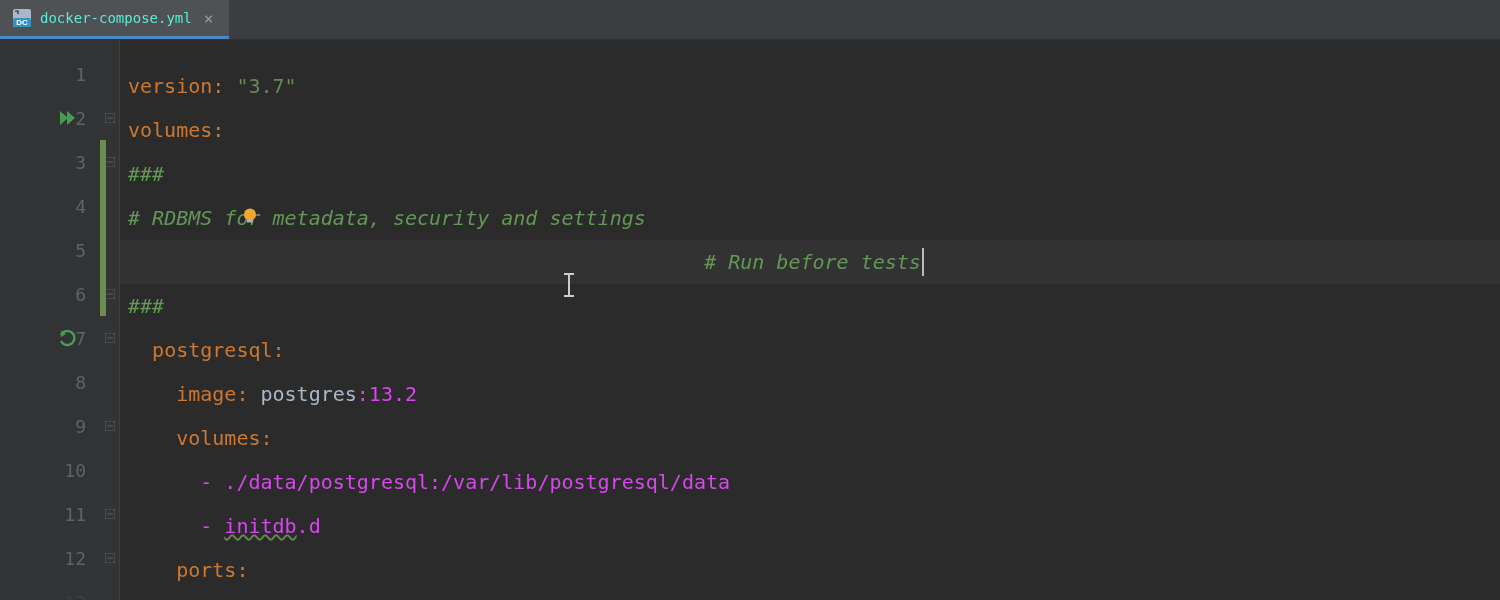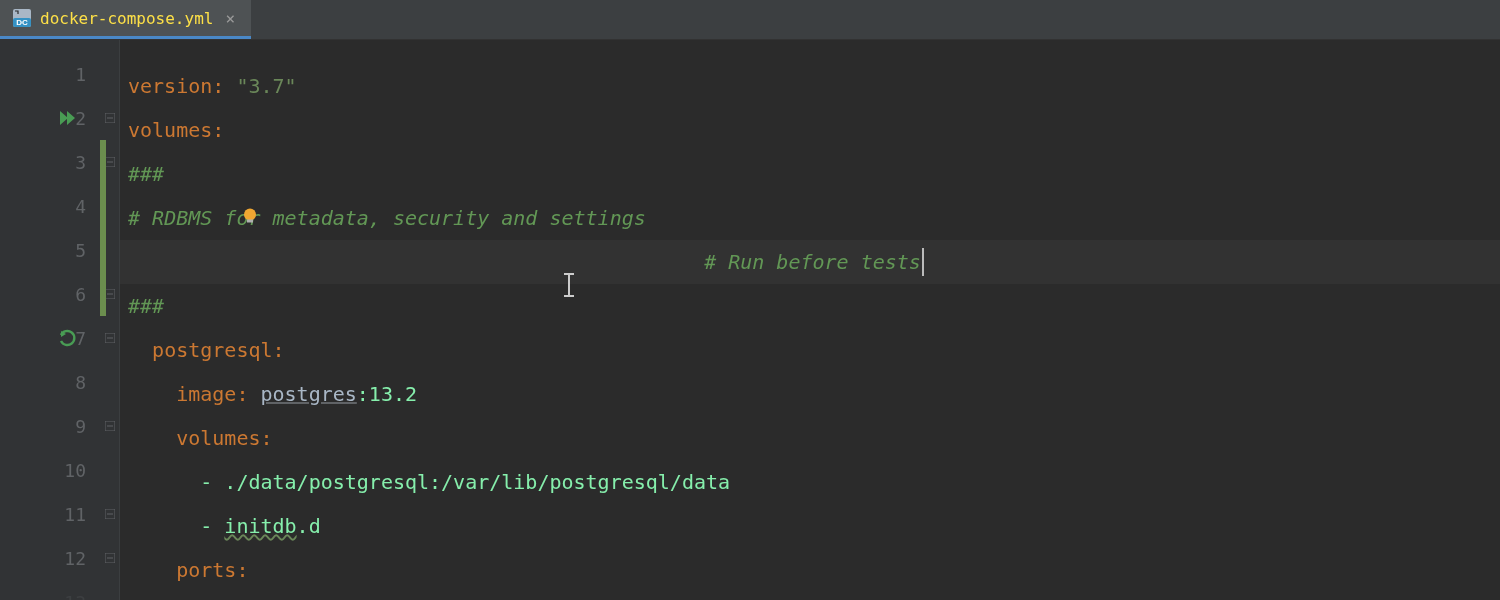--- a/index.html
+++ b/index.html
@@ -25,22 +25,22 @@
     background: #4e5254;
     border-bottom: 3px solid #4a88c7;
     gap: 8px;
     position: relative;
   }
   .tab .file-icon {
     display: flex;
     align-items: center;
   }
   .tab-label {
-    color: #fde047;
-    font-size: 16px;
+    color: #5eead4;
+    font-size: 14px;
   }
   .tab-close {
     color: #999;
     font-size: 16px;
     cursor: pointer;
     padding: 0 4px;
   }
   .editor {
     display: flex;
     height: calc(100% - 40px);
@@ -111,23 +111,23 @@
     white-space: pre;
     position: relative;
   }
   .line.current {
     background: #323232;
     justify-content: center;
   }
   .tok-key { color: #cc7832; }
   .tok-colon { color: #cc7832; }
   .tok-str { color: #6a8759; }
-  .tok-plain { color: #86efac; }
+  .tok-plain { color: #d946ef; }
   .tok-comment-green { color: #629755; font-style: italic; }
-  .tok-link { color: #a9b7c6; text-decoration: underline; text-decoration-color: #606366; }
+  .tok-link { color: #a9b7c6; text-decoration-color: #606366; }
   .squiggle {
     text-decoration: underline;
     text-decoration-style: wavy;
     text-decoration-color: #6a8759;
   }
   .caret {
     display: inline-block;
     width: 2px;
     height: 28px;
     background: #bbbbbb;

